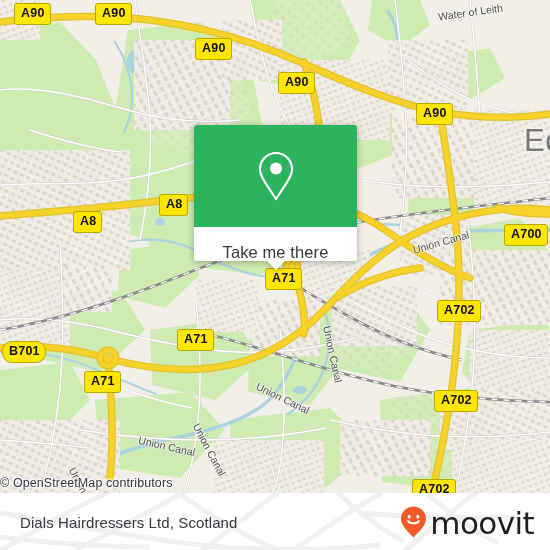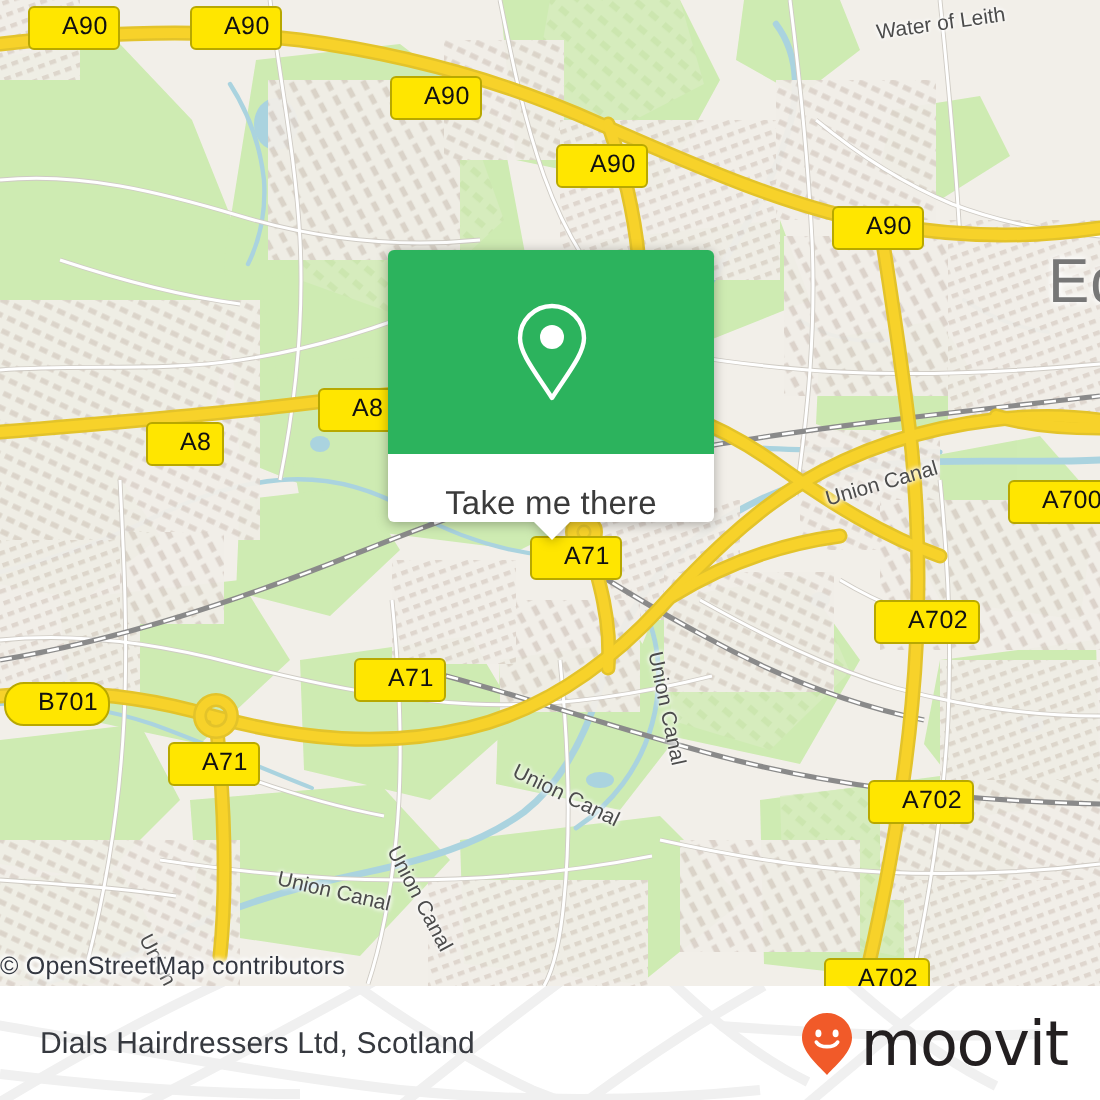--- a/index.html
+++ b/index.html
@@ -67,23 +67,23 @@
   }
 
   
   .shield {
     position: absolute;
     background: #ffe600;
     border: 1.6px solid #b8a800;
     border-radius: 3px;
     color: #111;
     font-size: 12.5px;
-    font-weight: normal;
+    font-weight: bold;
     line-height: 1;
-    padding: 3px 5px 4px 16px;
+    padding: 3px 5px 4px 6px;
     letter-spacing: 0.2px;
     white-space: nowrap;
     font-family: "Liberation Sans", sans-serif;
     z-index: 20;
   }
 
   
   .maplabel {
     position: absolute;
     color: #4c4c4c;
@@ -365,21 +365,21 @@
     <div class="shield" style="left:95px;top:3px;">A90</div>
     <div class="shield" style="left:195px;top:38px;">A90</div>
     <div class="shield" style="left:278px;top:72px;">A90</div>
     <div class="shield" style="left:416px;top:103px;">A90</div>
     <div class="shield" style="left:73px;top:211px;">A8</div>
     <div class="shield" style="left:159px;top:194px;">A8</div>
     <div class="shield" style="left:265px;top:268px;">A71</div>
     <div class="shield" style="left:177px;top:329px;">A71</div>
     <div class="shield" style="left:84px;top:371px;">A71</div>
     <div class="shield" style="left:2px;top:341px;border-radius:10px;">B701</div>
-    <div class="shield" style="left:504px;top:240px;">A700</div>
+    <div class="shield" style="left:504px;top:224px;">A700</div>
     <div class="shield" style="left:437px;top:300px;">A702</div>
     <div class="shield" style="left:434px;top:390px;">A702</div>
     <div class="shield" style="left:412px;top:479px;">A702</div>
 
     <div id="popup">
       <div id="popup-head">
         <svg id="popup-pin" viewBox="0 0 42 52">
           <path d="M21 3 C12.2 3 5 10.2 5 19 C5 27 13 36.5 21 49 C29 36.5 37 27 37 19 C37 10.2 29.8 3 21 3 Z" fill="none" stroke="#ffffff" stroke-width="2.2" stroke-linejoin="round"></path>
           <circle cx="21" cy="18.5" r="6" fill="#ffffff"></circle>
         </svg>

